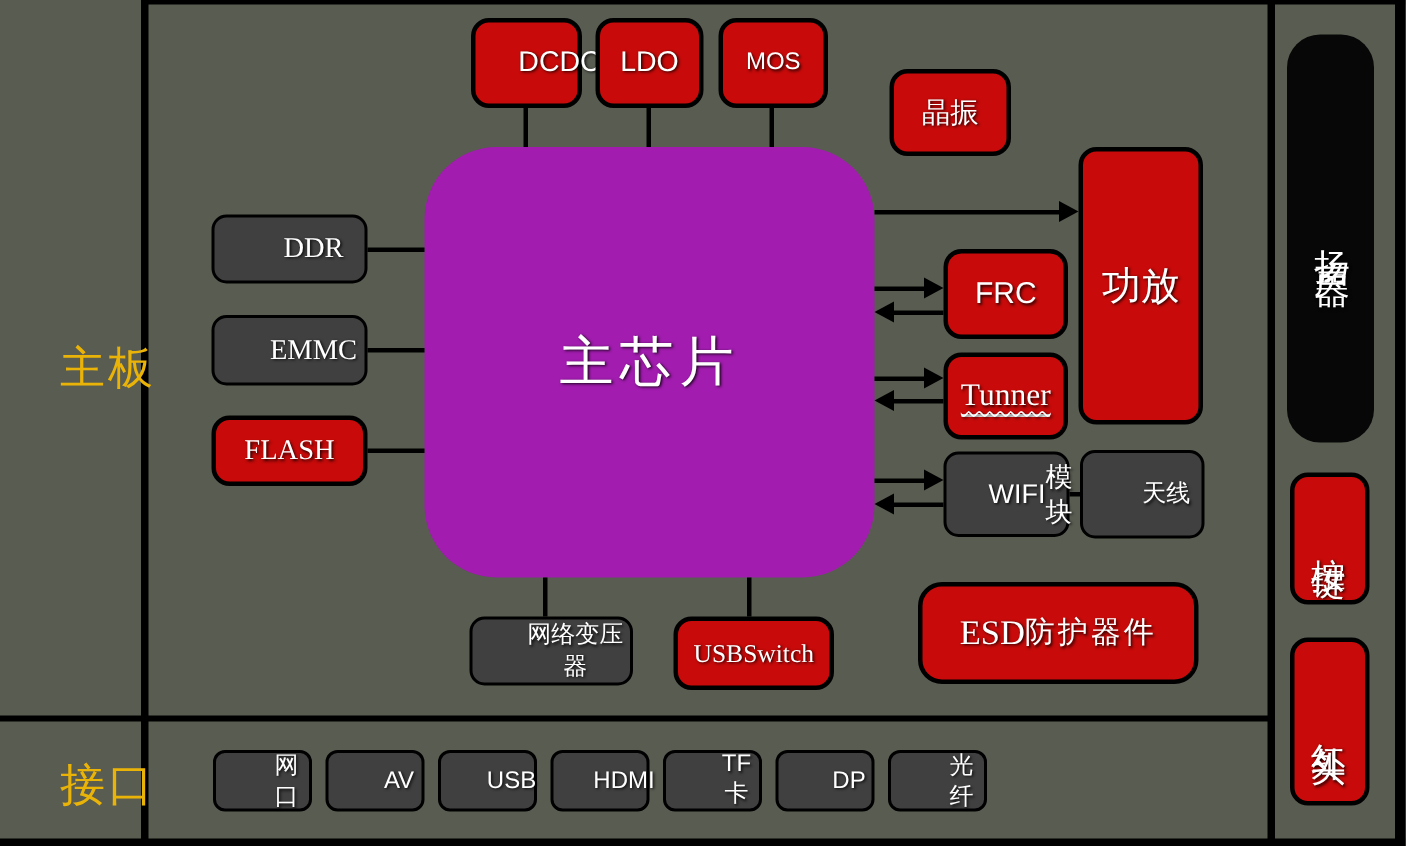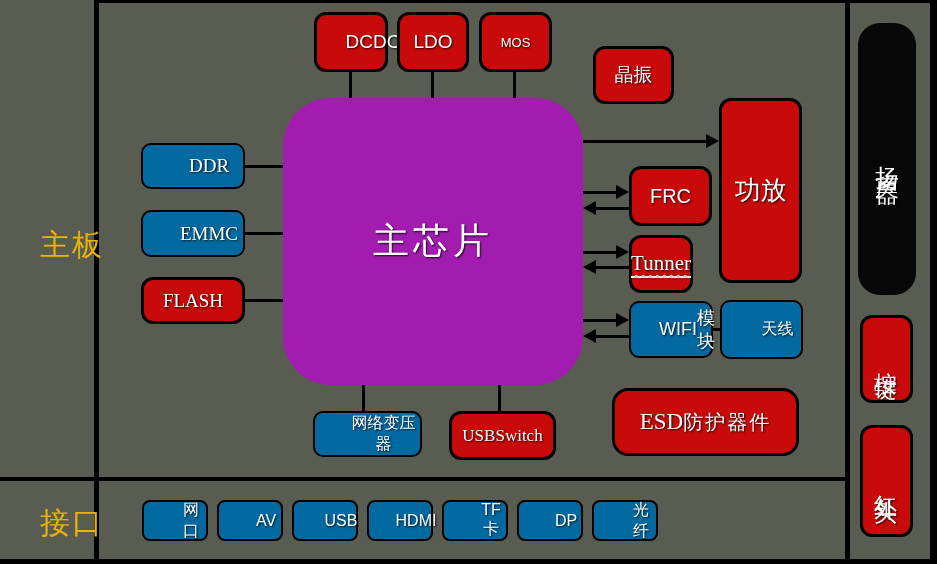--- a/index.html
+++ b/index.html
@@ -12,21 +12,21 @@
   }
   .box{
     position:absolute;
     display:flex;align-items:center;justify-content:center;
     text-align:center;
     color:#ffffff;
     box-sizing:border-box;
     text-shadow:1px 1px 2px rgba(0,0,0,0.85);
   }
   .red{background:#c80a0a;border:3px solid #000;border-radius:12px;}
-  .black{background:#0369a1;border:2px solid #000;border-radius:10px;padding-left:32px;}
+  .black{background:#404040;border:2px solid #000;border-radius:10px;padding-left:32px;}
   .serif{font-family:"Liberation Serif",serif;}
   .vtext{writing-mode:vertical-lr;text-orientation:upright;letter-spacing:8px;}
   .line{position:absolute;background:#000;}
   .arrow-r{position:absolute;width:0;height:0;
     border-top:7px solid transparent;border-bottom:7px solid transparent;
     border-left:13px solid #000;}
   .arrow-l{position:absolute;width:0;height:0;
     border-top:7px solid transparent;border-bottom:7px solid transparent;
     border-right:13px solid #000;}
   .section-label{
@@ -47,33 +47,33 @@
   <div class="line" style="left:930px;top:0;width:7px;height:564px;"></div>
   <div class="line" style="left:94px;top:0;width:5px;height:564px;"></div>
   <div class="line" style="left:845px;top:0;width:5px;height:564px;"></div>
   <div class="line" style="left:0;top:477px;width:850px;height:4px;"></div>
 
   <div class="section-label" style="top:225px;">主板</div>
   <div class="section-label" style="top:503px;">接口</div>
 
   <div class="box red" style="left:314px;top:12px;width:74px;height:60px;font-size:19px;padding-left:44px;">DCDC</div>
   <div class="box red" style="left:397px;top:12px;width:72px;height:60px;font-size:19px;">LDO</div>
-  <div class="box red" style="left:479px;top:12px;width:73px;height:60px;font-size:13px;">MOS</div>
+  <div class="box red" style="left:479px;top:12px;width:73px;height:60px;font-size:16px;">MOS</div>
 
   <div class="box red" style="left:593px;top:46px;width:81px;height:58px;font-size:19px;">晶振</div>
 
   <div class="box" style="left:283px;top:98px;width:300px;height:287px;background:#a21caf;border-radius:48px;font-size:36px;letter-spacing:4px;">主芯片</div>
 
   <div class="box black serif" style="left:141px;top:143px;width:104px;height:46px;font-size:19px;">DDR</div>
   <div class="box black serif" style="left:141px;top:210px;width:104px;height:47px;font-size:19px;">EMMC</div>
   <div class="box red serif" style="left:141px;top:277px;width:104px;height:47px;font-size:19px;">FLASH</div>
 
   <div class="box red" style="left:719px;top:98px;width:83px;height:185px;font-size:26px;">功放</div>
   <div class="box red" style="left:629px;top:166px;width:83px;height:60px;font-size:20px;">FRC</div>
-  <div class="box red serif" style="left:629px;top:235px;width:64px;height:58px;font-size:21px;text-align:right;">
+  <div class="box red serif" style="left:629px;top:235px;width:83px;height:58px;font-size:21px;text-align:right;">
     <span class="wavy">Tunner</span>
   </div>
   <div class="box black two-line" style="left:629px;top:301px;width:84px;height:57px;font-size:18px;">
     <span>WIFI</span>
     <span>模块</span>
   </div>
   <div class="box black" style="left:720px;top:300px;width:83px;height:59px;font-size:16px;">天线</div>
 
   <div class="box black" style="left:313px;top:411px;width:109px;height:46px;font-size:16px;">网络变压器</div>
   <div class="box red serif two-line" style="left:449px;top:411px;width:107px;height:49px;font-size:17px;">

